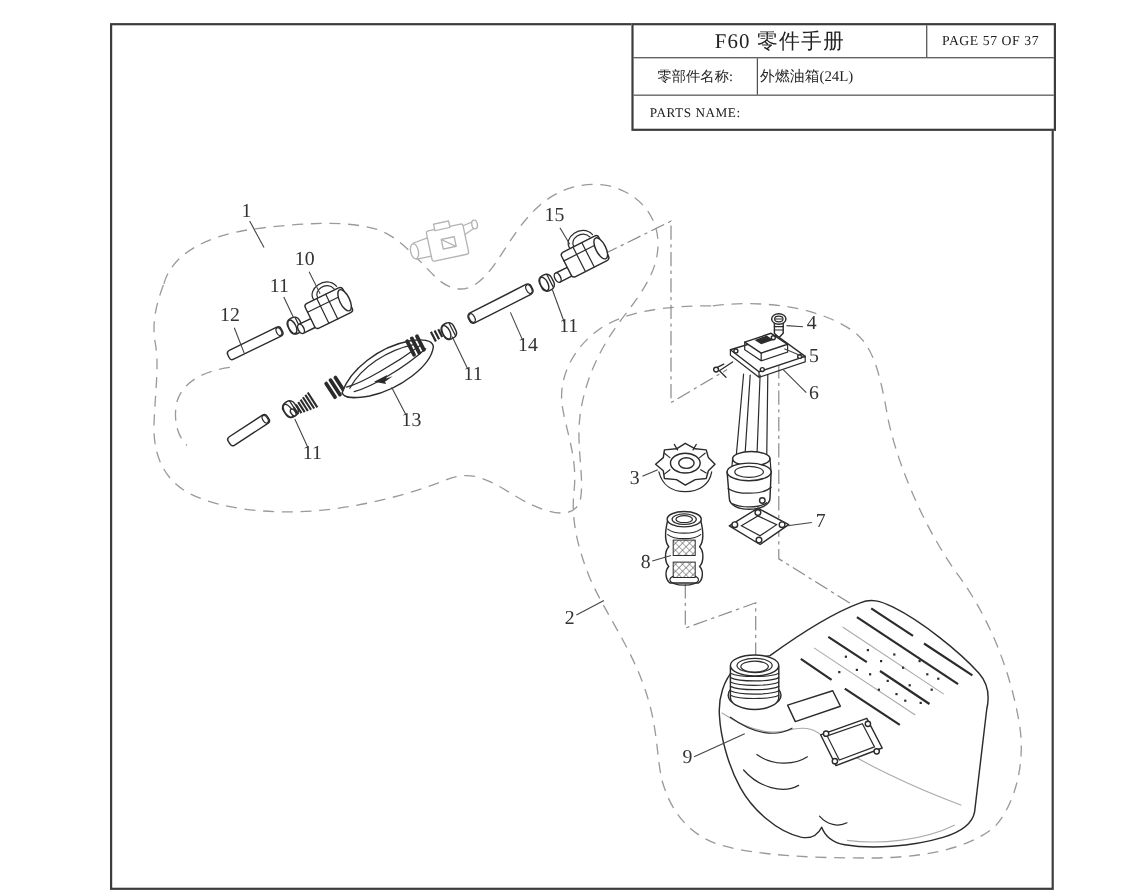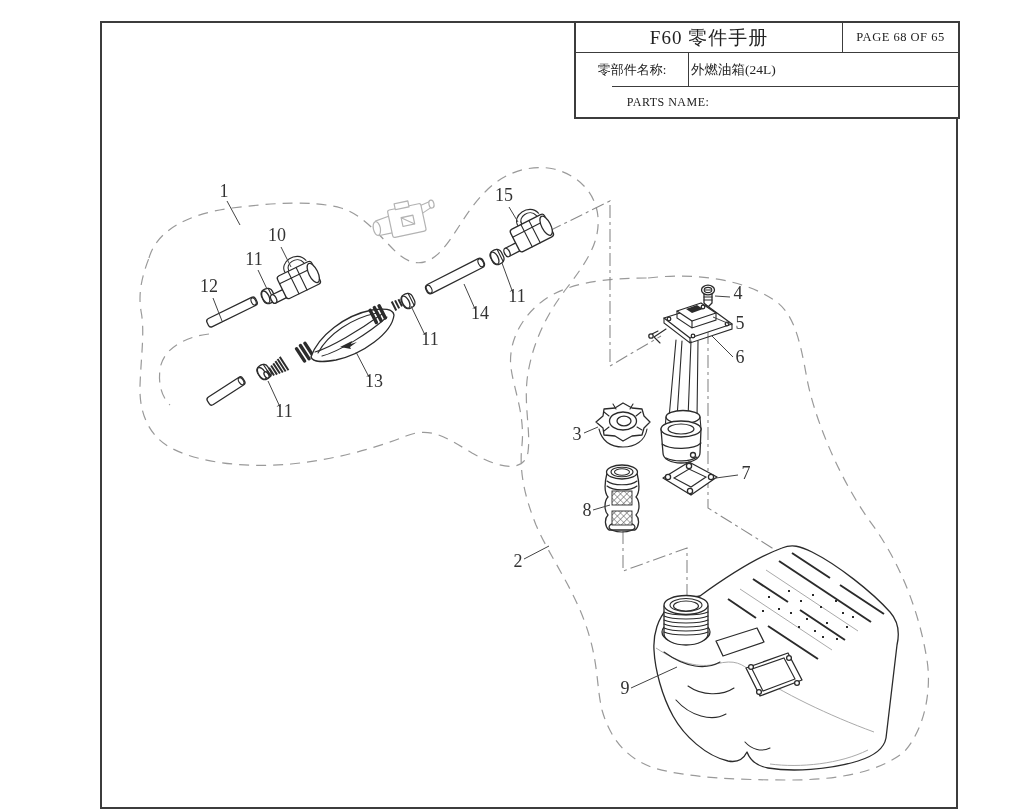--- a/index.html
+++ b/index.html
@@ -8,21 +8,21 @@
   .frame{position:absolute;left:100px;top:21px;width:854px;height:784px;
          border:2px solid #3c3c3c;}
   .diagram-svg{position:absolute;left:0;top:0;width:1024px;height:810px;}
   
   .htable{position:absolute;left:574px;top:21px;width:382px;border:2px solid #3c3c3c;
           background:#fff;z-index:5;}
   .hrow{display:flex;border-top:1.5px solid #3c3c3c;}
   .hrow:first-child{border-top:none;}
   .hcell{display:flex;align-items:center;justify-content:center;box-sizing:border-box;}
   .hcell.val{justify-content:flex-start;padding-left:2px;}
-  .r1{height:29px;font-family:Liberation Serif, serif;} .r2{height:33px;} .r3{height:30px;margin-left:36px;}
+  .r1{height:29px;font-family:Liberation Serif, serif;} .r2{height:33px;} .r3{height:30px;}
   .c-title{width:266px;font-size:19px;letter-spacing:1px;}
   .c-page{flex:1;border-left:1.5px solid #3c3c3c;font-size:12.5px;letter-spacing:.5px;}
   .c-lab{width:112px;font-size:13px;}
   .c-lab.en{font-size:12px;letter-spacing:.5px;}
   .c-val{flex:1;border-left:1.5px solid #3c3c3c;font-size:13.5px;}
   
   .part{stroke:#2b2b2b;stroke-width:1.3;fill:#fff;stroke-linejoin:round;stroke-linecap:round;}
   .pln{stroke:#2b2b2b;stroke-width:1.1;fill:none;stroke-linecap:round;}
   .pfill{fill:#2b2b2b;stroke:none;}
   .blob{stroke:#9a9a9a;stroke-width:1.2;fill:none;stroke-dasharray:10 7;}
@@ -328,21 +328,21 @@
         <line x1="475" y1="309" x2="464" y2="284" class="leader"></line>
         <text x="480" y="319" class="callout">14</text>
         <line x1="509" y1="207" x2="518" y2="222" class="leader"></line>
         <text x="504" y="201" class="callout">15</text>
       </g>
   </svg>
 
   <div class="htable">
     <div class="hrow r1">
       <div class="hcell c-title">F60 零件手册</div>
-      <div class="hcell c-page">PAGE 68 OF 65</div>
+      <div class="hcell c-page">PAGE 57 OF 37</div>
     </div>
     <div class="hrow r2">
       <div class="hcell c-lab">零部件名称:</div>
       <div class="hcell c-val val">外燃油箱(24L)</div>
     </div>
     <div class="hrow r3">
       <div class="hcell c-lab en">PARTS NAME:</div>
     </div>
   </div>
 

